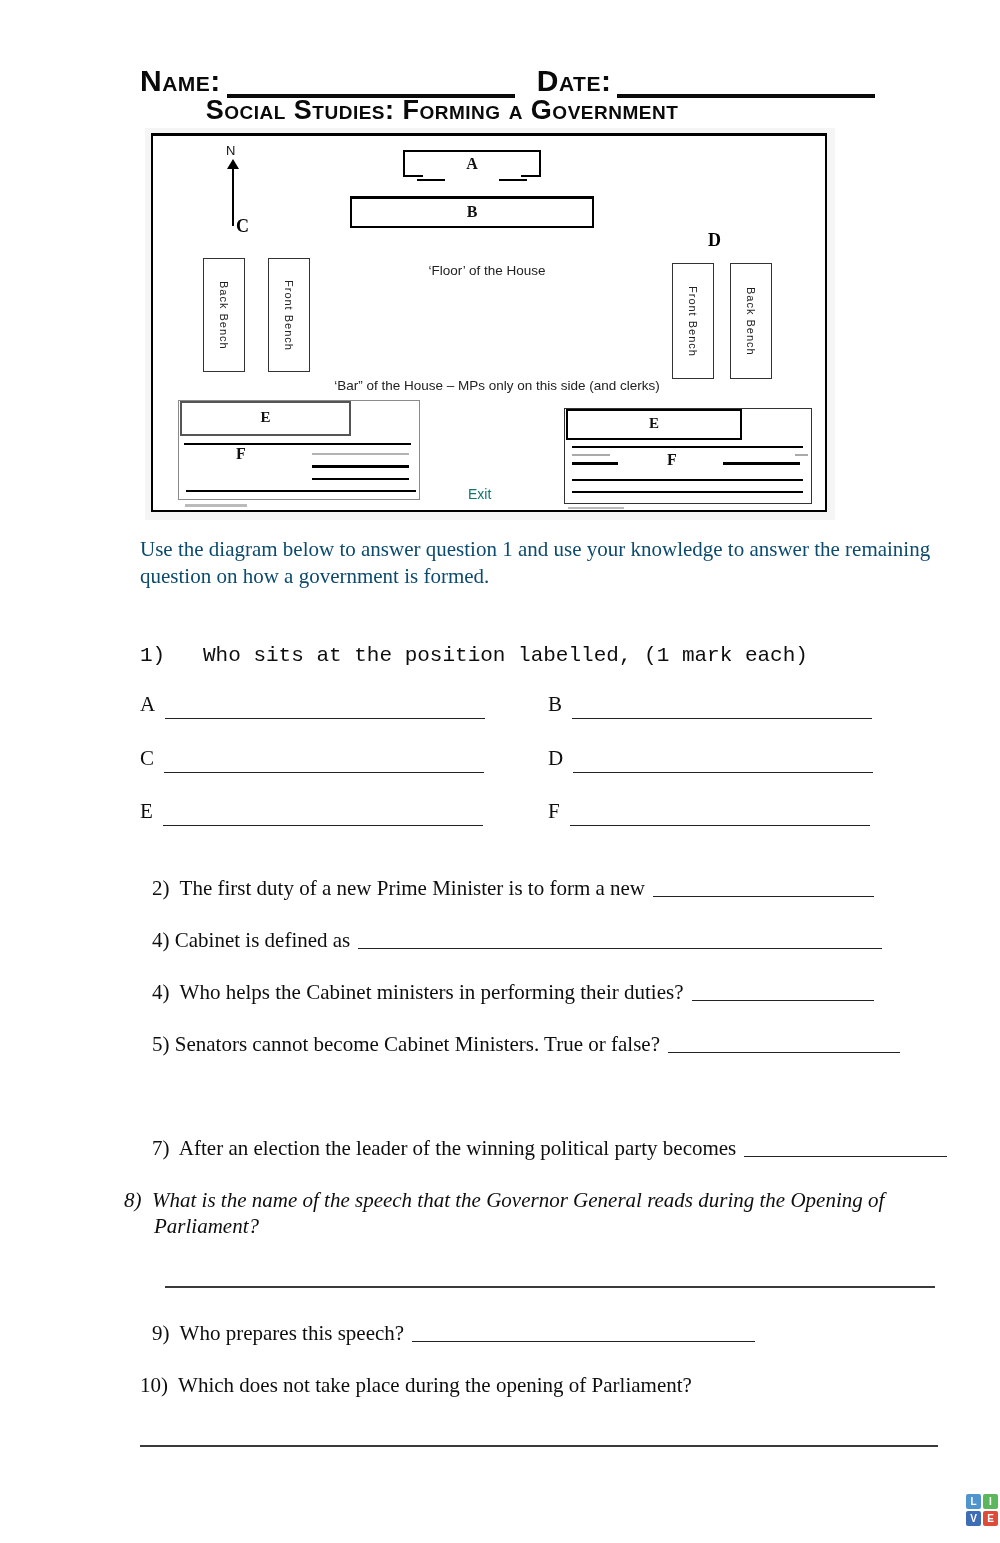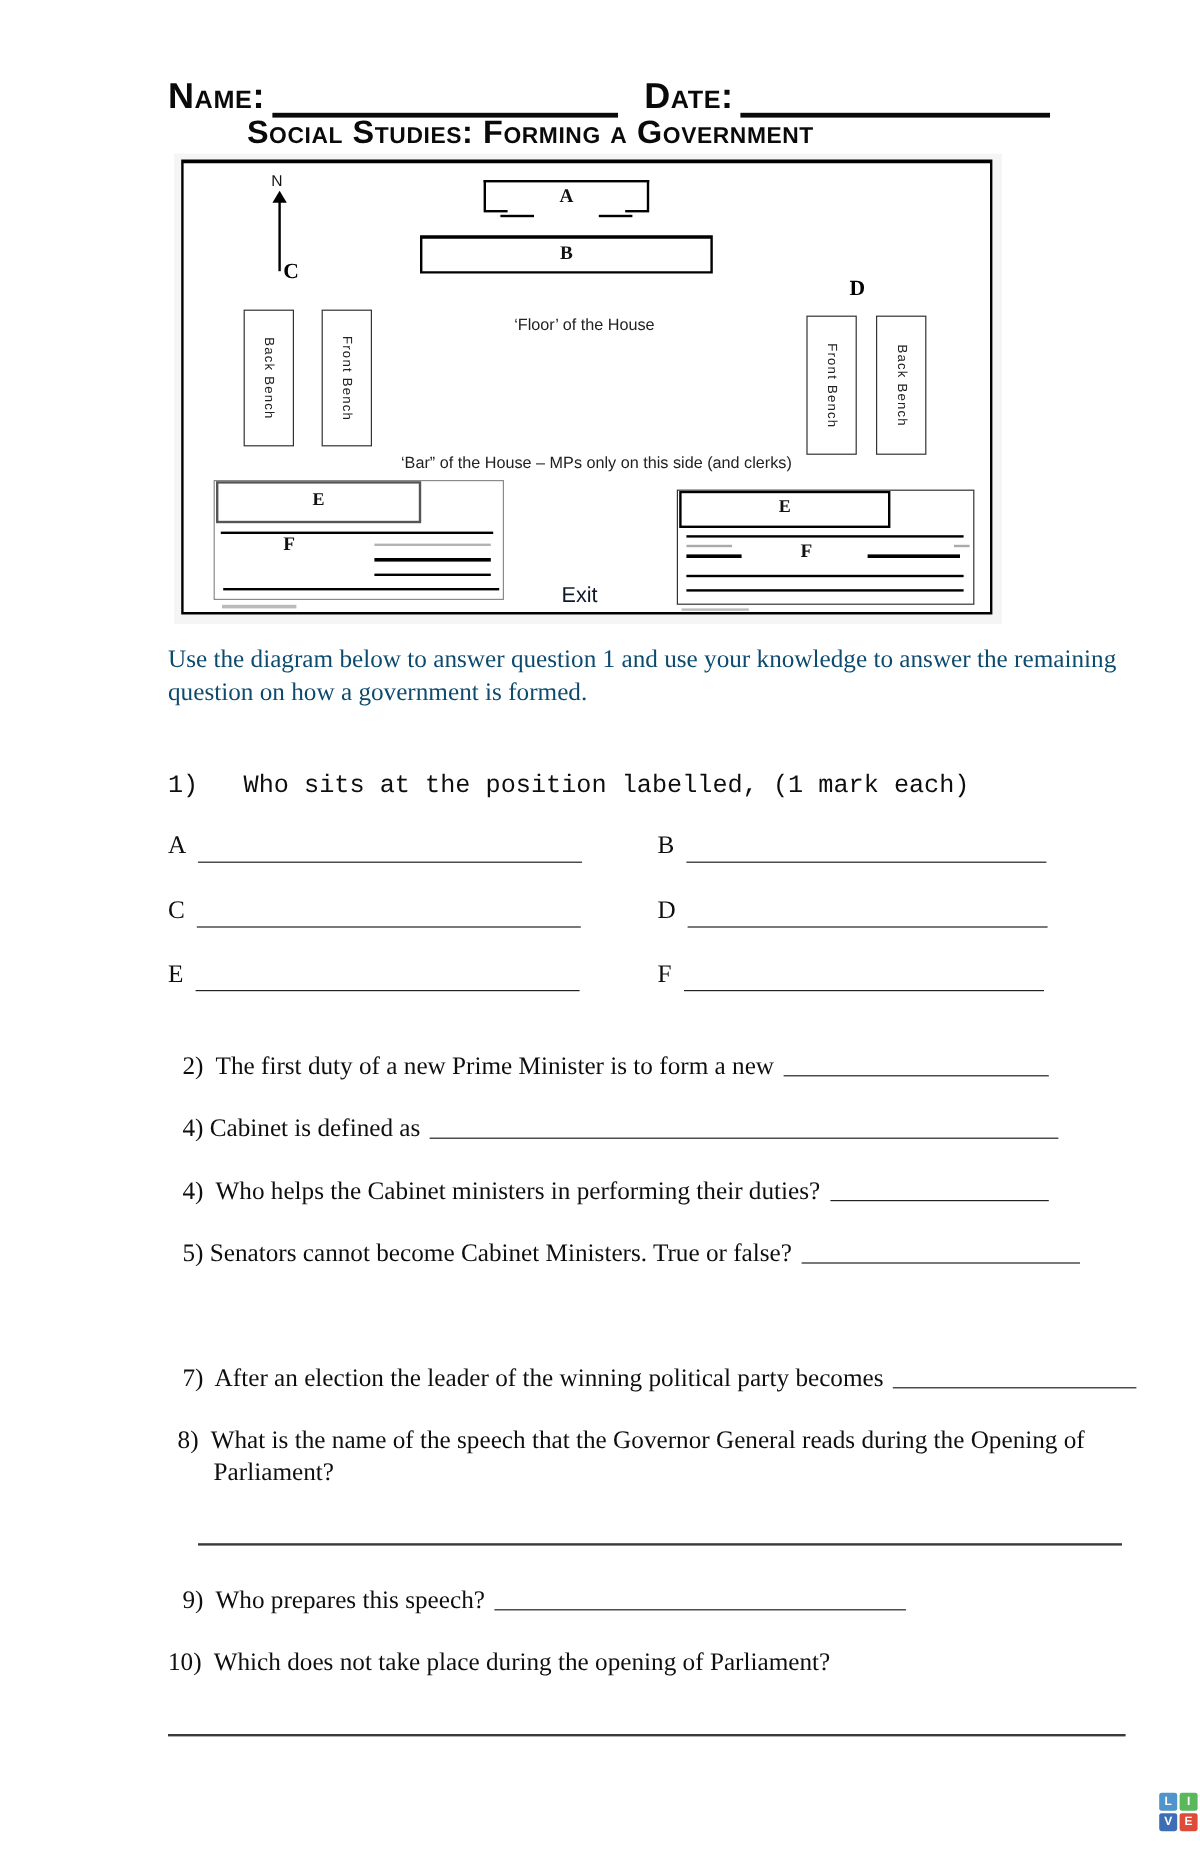--- a/index.html
+++ b/index.html
@@ -70,38 +70,38 @@
   .r-line1{left:7px;top:37px;width:231px;height:1.5px;}
   .r-g1{left:7px;top:45px;width:38px;height:2px;background:#aaa;}
   .r-b1{left:7px;top:53px;width:46px;height:2.5px;}
   .rblock .flabel{left:102px;top:42px;}
   .r-b2{left:158px;top:53px;width:77px;height:2.5px;}
   .r-g2{right:3px;top:45px;width:13px;height:1.5px;background:#aaa;}
   .r-line2{left:7px;top:70px;width:231px;height:1.5px;}
   .r-line3{left:7px;top:82px;width:231px;height:1.5px;}
   .under-l{position:absolute;left:32px;top:368px;width:62px;height:2.5px;background:#bbb;}
   .under-r{position:absolute;left:415px;top:371px;width:56px;height:2px;background:#bbb;}
-  .exit-label{position:absolute;left:315px;top:350px;font-family:"Liberation Sans",sans-serif;font-size:18px;color:#0f172a;}
+  .exit-label{position:absolute;left:315px;top:350px;font-family:"Liberation Sans",sans-serif;font-size:14px;color:#0f766e;}
 
   
   .qtext{white-space:pre-wrap;font-size:21px;line-height:26px;color:#0e0e0e;}
   .instructions{position:absolute;left:100px;top:536px;width:792px;font-size:21px;line-height:27px;color:#0c4a6e;}
   .q1{position:absolute;left:100px;top:643px;font-family:Liberation Mono, monospace;}
   .acell{position:absolute;display:flex;height:30px;}
   .aletter{font-size:21px;color:#0e0e0e;}
   .aline{display:inline-block;border-bottom:1.5px solid #222;margin-left:10px;align-self:flex-end;margin-bottom:3px;}
   .aw-l{width:320px;}
   .aw-r{width:300px;}
   .r1{top:692px;} .r2{top:746px;} .r3{top:799px;}
   .cl{left:100px;} .cr{left:508px;}
   .qrow{position:absolute;left:112px;display:flex;}
   .qline{flex:1;border-bottom:1.5px solid #222;margin:0 0 4px 8px;}
   .q2{top:875px;width:722px;} .q3{top:927px;width:730px;} .q4{top:979px;width:722px;}
   .q5{top:1031px;width:748px;} .q6{top:1083px;width:680px;} .q7{top:1135px;width:795px;}
-  .q8{position:absolute;left:108px;top:1187px;width:810px;}
+  .q8{position:absolute;left:84px;top:1187px;width:810px;font-style:italic;}
   .q8 .qtext{display:block;padding-left:30px;text-indent:-30px;}
   .solo-line{position:absolute;border-top:2px solid #3a3a3a;}
   .line8{left:125px;top:1286px;width:770px;}
   .q9{top:1320px;width:603px;}
   .q10{position:absolute;left:100px;top:1372px;}
   .line10{left:100px;top:1445px;width:798px;}
 
   
   .footer{position:absolute;top:1494px;right:37px;display:flex;align-items:center;}
   .logo-grid{display:grid;grid-template-columns:15px 15px;grid-template-rows:15px 15px;gap:2px;margin-right:5px;}

